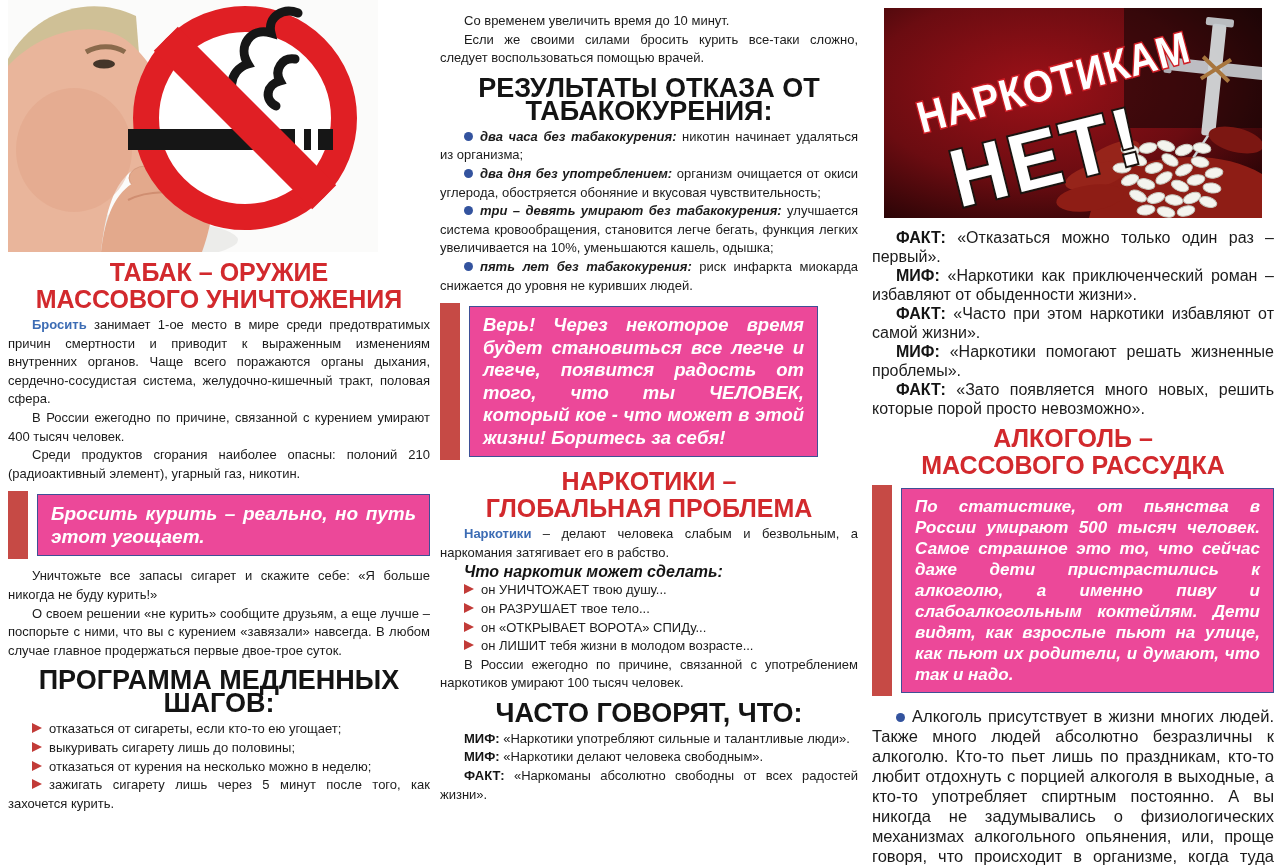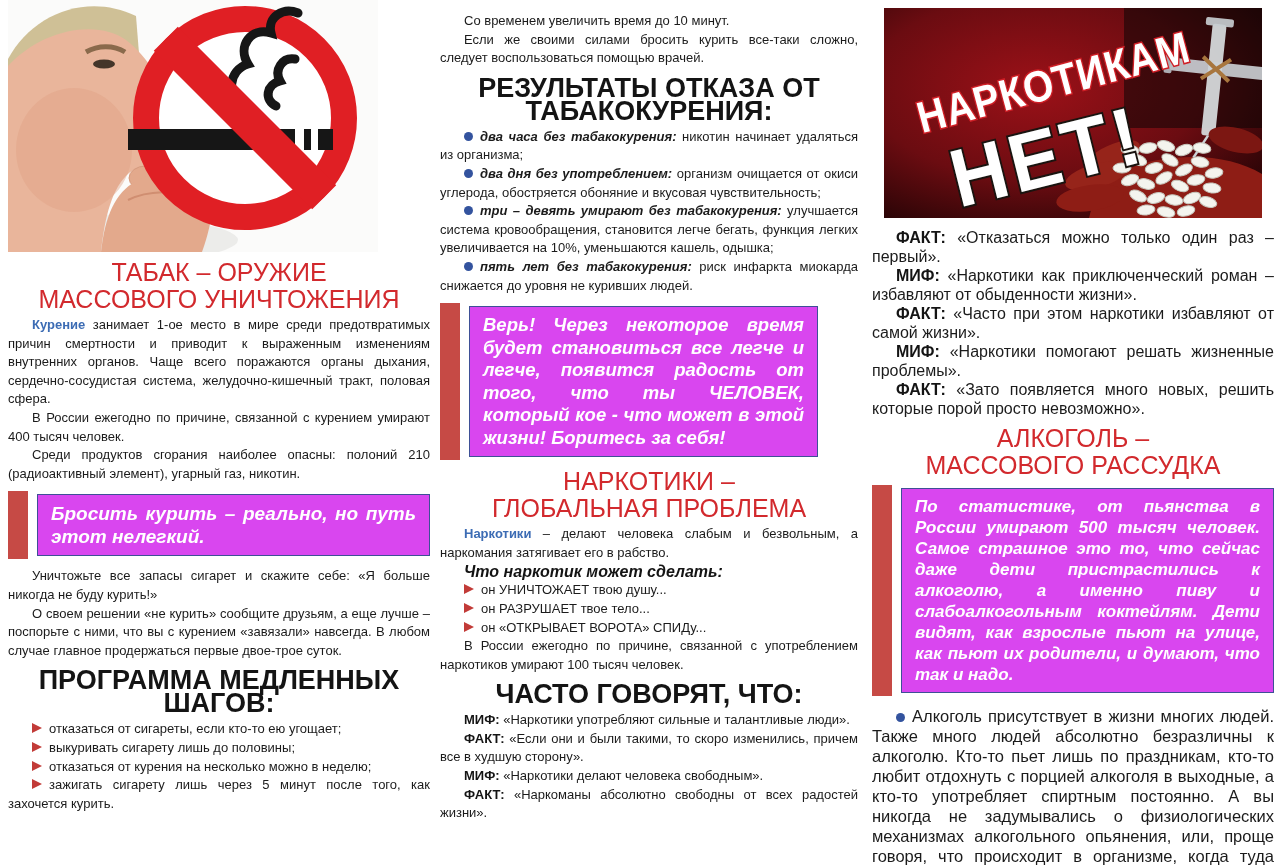--- a/index.html
+++ b/index.html
@@ -16,36 +16,36 @@
   .photo { display:block; }
 
   .para { margin:0; text-indent:24px; text-align:justify; }
   #col-left .para, #col-mid .para { font-size:13px; line-height:18.6px; }
   #col-right .para { font-size:16px; line-height:19px; }
   #col-right .para.big { font-size:16.5px; line-height:20px; }
 
   .lead-blue { color:#3c6cb4; font-weight:bold; }
 
   .h-red {
-    color:#d2292d; font-weight:normal; text-align:center;
+    color:#d2292d; font-weight:bold; text-align:center;
     font-size:25px; line-height:27px; margin:7px 0 3px 0;
   }
   .h-black {
     color:#141414; font-weight:bold; text-align:center;
     font-size:27px; line-height:23px; margin:9px 0 5px 0;
   }
   .subhead {
     margin:0; font-weight:bold; font-style:italic; text-indent:24px;
     font-size:16px; line-height:19px; color:#141414;
   }
 
   .callout { display:flex; margin:8px 0; }
   .cbar { width:20px; background:#c64a45; flex:none; margin-right:9px; }
   .cbox {
-    flex:1; background:#d946ef; border:1px solid #3e5096; color:#ffffff;
+    flex:1; background:#ec4899; border:1px solid #3e5096; color:#ffffff;
     font-weight:bold; font-style:italic; text-align:justify;
     padding:7px 13px; margin:3px 0;
   }
   #col-left  .cbox { font-size:19px;   line-height:23px; }
   #col-mid   .cbox { font-size:18.5px; line-height:22.5px; }
   #col-mid   .callout { margin-right:40px; }
   #col-right .cbox { font-size:17px;   line-height:21px; }
   #col-right .callout { margin:6px 0 10px 0; }
 
   .tri {
@@ -103,27 +103,27 @@
         </g>
         <rect x="220" y="6" width="34" height="224" fill="#e01f24" transform="rotate(-45 237 118)"></rect>
       </g>
     </svg>
 
     <div class="h-red">
       <div>ТАБАК – ОРУЖИЕ</div>
       <div>МАССОВОГО УНИЧТОЖЕНИЯ</div>
     </div>
 
-    <p class="para"><span class="lead-blue">Курение</span> <span>занимает 1-ое место в мире среди предотвратимых причин смертности и приводит к выраженным изменениям внутренних органов. Чаще всего поражаются органы дыхания, сердечно-сосудистая система, желудочно-кишечный тракт, половая сфера.</span></p>
+    <p class="para"><span class="lead-blue">Бросить</span> <span>занимает 1-ое место в мире среди предотвратимых причин смертности и приводит к выраженным изменениям внутренних органов. Чаще всего поражаются органы дыхания, сердечно-сосудистая система, желудочно-кишечный тракт, половая сфера.</span></p>
     <p class="para">В России ежегодно по причине, связанной с курением умирают 400 тысяч человек.</p>
     <p class="para">Среди продуктов сгорания наиболее опасны: полоний 210 (радиоактивный элемент), угарный газ, никотин.</p>
 
     <div class="callout">
       <div class="cbar"></div>
-      <div class="cbox">Бросить курить – реально, но путь этот нелегкий.</div>
+      <div class="cbox">Бросить курить – реально, но путь этот угощает.</div>
     </div>
 
     <p class="para">Уничтожьте все запасы сигарет и скажите себе: «Я больше никогда не буду курить!»</p>
     <p class="para">О своем решении «не курить» сообщите друзьям, а еще лучше – поспорьте с ними, что вы с курением «завязали» навсегда. В любом случае главное продержаться первые двое-трое суток.</p>
 
     <div class="h-black">ПРОГРАММА МЕДЛЕННЫХ ШАГОВ:</div>
 
     <p class="para"><span class="tri"></span><span>отказаться от сигареты, если кто-то ею угощает;</span></p>
     <p class="para"><span class="tri"></span><span>выкуривать сигарету лишь до половины;</span></p>
     <p class="para"><span class="tri"></span><span>отказаться от курения на несколько можно в неделю;</span></p>
@@ -152,27 +152,27 @@
       <div>ГЛОБАЛЬНАЯ ПРОБЛЕМА</div>
     </div>
 
     <p class="para"><span class="lead-blue">Наркотики</span> <span>– делают человека слабым и безвольным, а наркомания затягивает его в рабство.</span></p>
 
     <p class="subhead">Что наркотик может сделать:</p>
 
     <p class="para"><span class="tri"></span><span>он УНИЧТОЖАЕТ твою душу...</span></p>
     <p class="para"><span class="tri"></span><span>он РАЗРУШАЕТ твое тело...</span></p>
     <p class="para"><span class="tri"></span><span>он «ОТКРЫВАЕТ ВОРОТА» СПИДу...</span></p>
+    <p class="para"><span class="tri"></span><span>он ЛИШИТ тебя жизни в молодом возрасте...</span></p>
 
     <p class="para">В России ежегодно по причине, связанной с употреблением наркотиков умирают 100 тысяч человек.</p>
 
     <div class="h-black">ЧАСТО ГОВОРЯТ, ЧТО:</div>
 
     <p class="para"><b class="mf">МИФ:</b> <span>«Наркотики употребляют сильные и талантливые люди».</span></p>
-    <p class="para"><b class="mf">ФАКТ:</b> <span>«Если они и были такими, то скоро изменились, причем все в худшую сторону».</span></p>
     <p class="para"><b class="mf">МИФ:</b> <span>«Наркотики делают человека свободным».</span></p>
     <p class="para"><b class="mf">ФАКТ:</b> <span>«Наркоманы абсолютно свободны от всех радостей жизни».</span></p>
 
   </div>
 
   <div class="col" id="col-right">
 
     <svg class="photo" width="378" height="210" viewBox="0 0 378 210" style="margin-left:12px">
       <defs>
         <radialGradient id="posterbg" cx="40%" cy="38%" r="80%">

